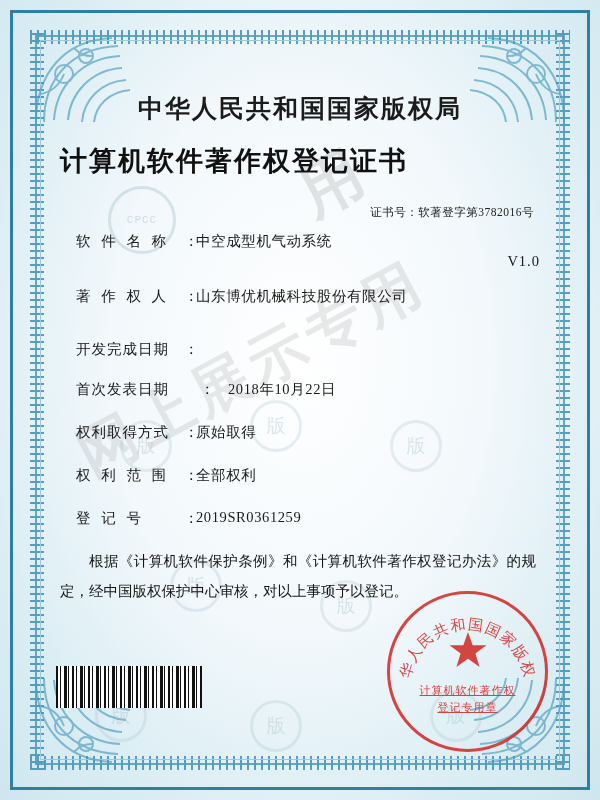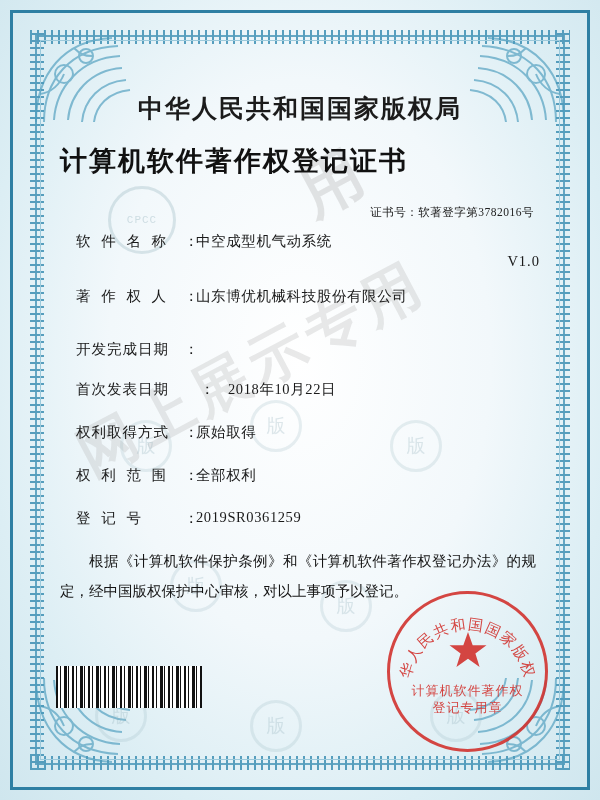--- a/index.html
+++ b/index.html
@@ -205,24 +205,25 @@
     position: absolute;
     left: 50%; top: 36%;
     transform: translate(-50%,-50%);
     width: 40px; height: 40px;
     color: #d2332f;
   }
   .seal-lines {
     position: absolute;
     left: 0; right: 0; top: 57%;
     text-align: center;
-    font-size: 13px;
+    font-size: 11px;
     line-height: 17px;
     letter-spacing: 1px;
     font-family: "Liberation Serif", serif;
+    text-decoration: underline;
   }
 
   .footer {
     position: absolute;
     left: 56px; right: 56px;
     bottom: 56px;
     display: flex;
     justify-content: space-between;
     font-size: 13px;
     color: #1a1a1a;

